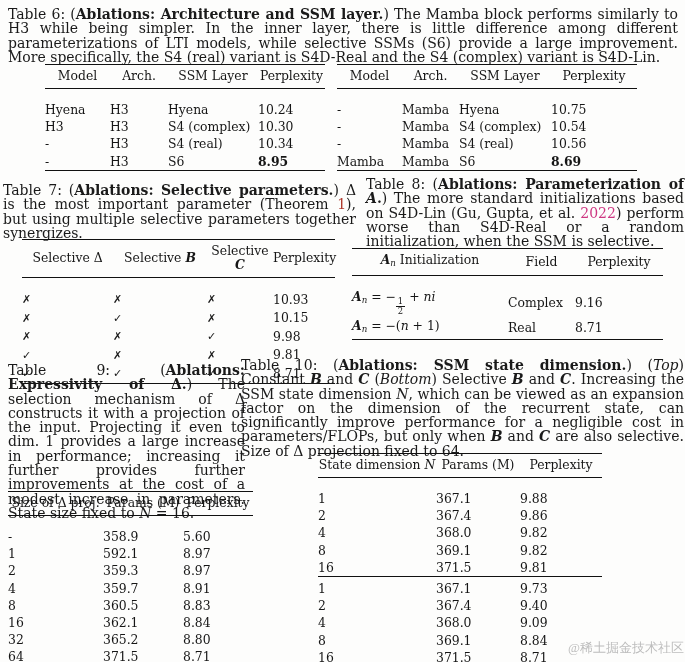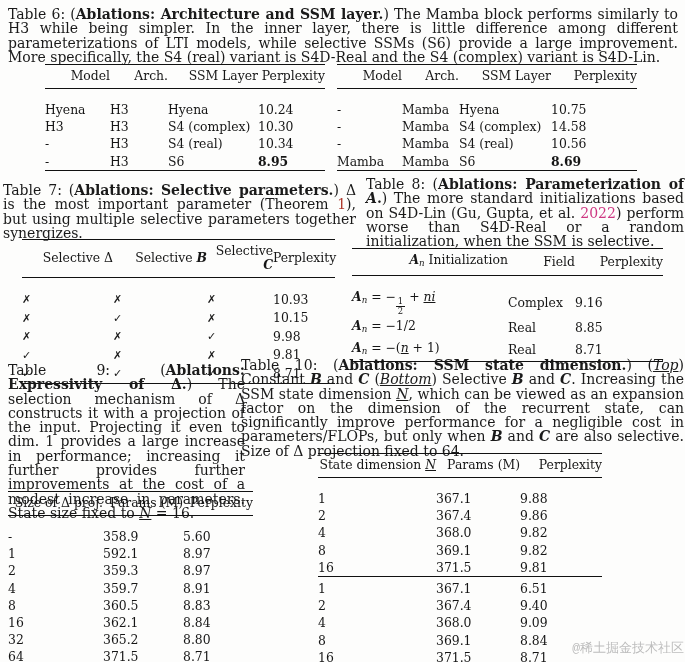--- a/index.html
+++ b/index.html
@@ -10,35 +10,35 @@
     color:#161616;
   }
   .page { position:relative; width:685px; height:662px; background:#fdfdfc; overflow:hidden; }
 
   
   .cap { position:absolute; font-size:14px; line-height:14.3px; text-align:justify; color:#1a1a1a; }
 
   
   .s-b  { font-weight:bold; }
   .s-bi { font-weight:bold; font-style:italic; }
-  .s-it { font-style:italic;text-decoration:underline; }
+  .s-it { font-style:italic; }
   .s-sub{ font-style:italic; font-size:0.70em; vertical-align:-0.28em; }
   .s-cal{ font-style:italic; }
   .s-red { color:#b03a2e; }
   .s-pink{ color:#cd3781; }
   .s-mk { font-family:"DejaVu Sans","Liberation Sans",sans-serif; font-weight:bold; font-size:11px; }
 
   .frac { display:inline-flex; flex-direction:column; text-align:center; vertical-align:-0.35em; line-height:1.05; font-size:0.68em; }
   .frac .fn { border-bottom:1px solid #161616; padding:0 2px; }
   .frac .fd { padding:0 2px; }
 
   
   table { position:absolute; border-collapse:collapse; table-layout:fixed;
           font-size:12.4px; border-top:1.6px solid #111; border-bottom:1.6px solid #111; }
-  th { text-align:right; font-weight:normal; border-bottom:1px solid #111; padding:4px 0 5px; line-height:14px; }
+  th { text-align:center; font-weight:normal; border-bottom:1px solid #111; padding:4px 0 5px; line-height:14px; }
   td { padding:1px 0; line-height:15.2px; vertical-align:middle; }
   tbody tr:first-child td { padding-top:13px; }
   tbody.sect tr:first-child td { border-top:1px solid #111; padding-top:4px; }
 
   #t6l { left:45px;  top:64px;  width:280px; }
   #t6r { left:337px; top:64px;  width:300px; }
   #t7  { left:22px;  top:239px; width:313px; }
   #t8  { left:352px; top:248px; width:311px; }
   #t9  { left:8px;   top:491px; width:245px; }
   #t10 { left:318px; top:453px; width:284px; }
@@ -66,21 +66,21 @@
 
   #t9 th:nth-child(1),#t9 td:nth-child(1){width:95px;}
   #t9 th:nth-child(2),#t9 td:nth-child(2){width:80px;}
   #t9 th:nth-child(3),#t9 td:nth-child(3){width:70px;}
 
   #t10 th:nth-child(1),#t10 td:nth-child(1){width:118px;}
   #t10 th:nth-child(2),#t10 td:nth-child(2){width:84px;}
   #t10 th:nth-child(3),#t10 td:nth-child(3){width:82px;}
 
   .watermark { position:absolute; left:538px; top:639px; width:146px;
-    font-family:Liberation Mono, monospace;
+    font-family:Liberation Serif, serif;
     font-size:13px; color:#bdbdbd; text-align:right; white-space:nowrap; }
 
   #cap6  { left:8px;   top:7px;   width:670px; }
   #cap7  { left:3px;   top:183px; width:353px; }
   #cap8  { left:366px; top:177px; width:318px; }
   #cap9  { left:8px;   top:363px; width:237px; }
   #cap10 { left:241px; top:358px; width:443px; }
 </style>
 </head>
 <body>
@@ -138,21 +138,21 @@
         <tr>
           <td>-</td>
           <td>Mamba</td>
           <td>Hyena</td>
           <td>10.75</td>
         </tr>
         <tr>
           <td>-</td>
           <td>Mamba</td>
           <td>S4 (complex)</td>
-          <td>14.58</td>
+          <td>10.54</td>
         </tr>
         <tr>
           <td>-</td>
           <td>Mamba</td>
           <td>S4 (real)</td>
           <td>10.56</td>
         </tr>
         <tr>
           <td>Mamba</td>
           <td>Mamba</td>
@@ -218,25 +218,20 @@
       <tbody>
         <tr>
           <td><span class="s-bi">A</span><span class="s-sub">n</span> = −<span class="frac">
               <span class="fn">1</span>
               <span class="fd">2</span>
             </span> + <span class="s-it">ni</span></td>
           <td>Complex</td>
           <td>9.16</td>
         </tr>
         <tr>
-          <td><span class="s-bi">A</span><span class="s-sub">n</span> = −1/2</td>
-          <td>Real</td>
-          <td>8.85</td>
-        </tr>
-        <tr>
           <td><span class="s-bi">A</span><span class="s-sub">n</span> = −(<span class="s-it">n</span> + 1)</td>
           <td>Real</td>
           <td>8.71</td>
         </tr>
       </tbody>
     </table>
 
   <p class="cap" id="cap9">Table 9: (<span class="s-b">Ablations: Expressivity of Δ.</span>) The selection mechanism of Δ constructs it with a projection of the input. Projecting it even to dim. 1 provides a large increase in performance; increasing it further provides further improvements at the cost of a modest increase in parameters. State size fixed to <span class="s-it">N</span> = 16.</p>
   <p class="cap" id="cap10">Table 10: (<span class="s-b">Ablations: SSM state dimension.</span>) (<span class="s-it">Top</span>) Constant <span class="s-bi">B</span> and <span class="s-bi">C</span> (<span class="s-it">Bottom</span>) Selective <span class="s-bi">B</span> and <span class="s-bi">C</span>. Increasing the SSM state dimension <span class="s-it">N</span>, which can be viewed as an expansion factor on the dimension of the recurrent state, can significantly improve performance for a negligible cost in parameters/FLOPs, but only when <span class="s-bi">B</span> and <span class="s-bi">C</span> are also selective. Size of Δ projection fixed to 64.</p>
 
@@ -323,21 +318,21 @@
         <tr>
           <td>16</td>
           <td>371.5</td>
           <td>9.81</td>
         </tr>
       </tbody>
       <tbody class="sect">
         <tr>
           <td>1</td>
           <td>367.1</td>
-          <td>6.51</td>
+          <td>9.73</td>
         </tr>
         <tr>
           <td>2</td>
           <td>367.4</td>
           <td>9.40</td>
         </tr>
         <tr>
           <td>4</td>
           <td>368.0</td>
           <td>9.09</td>

